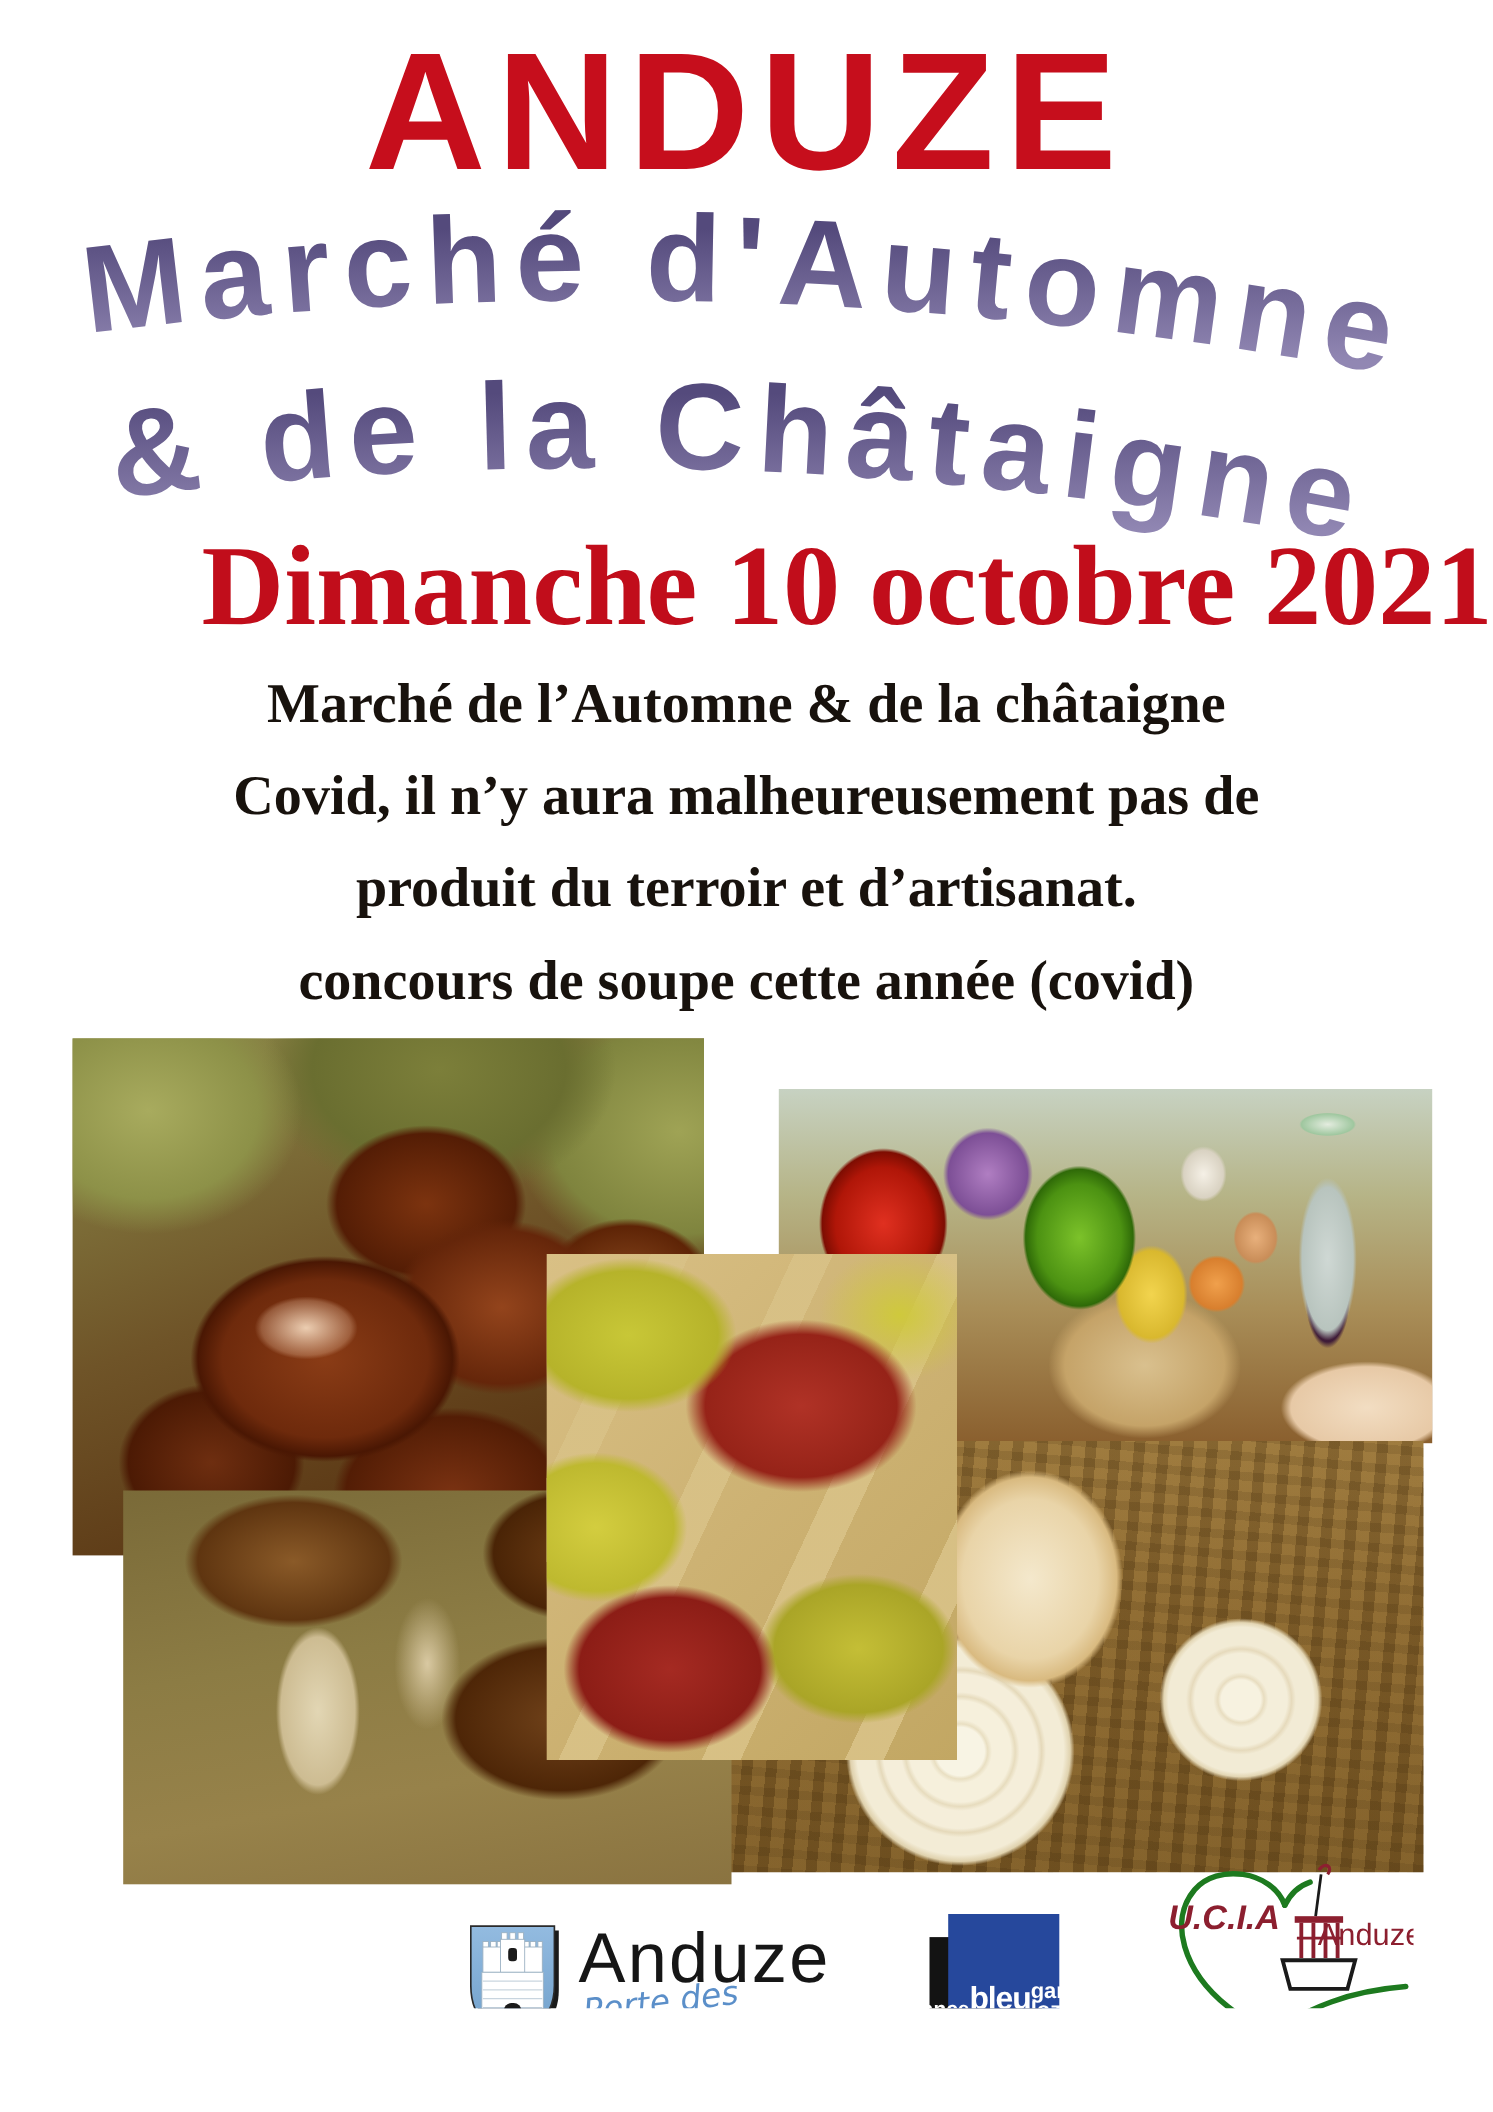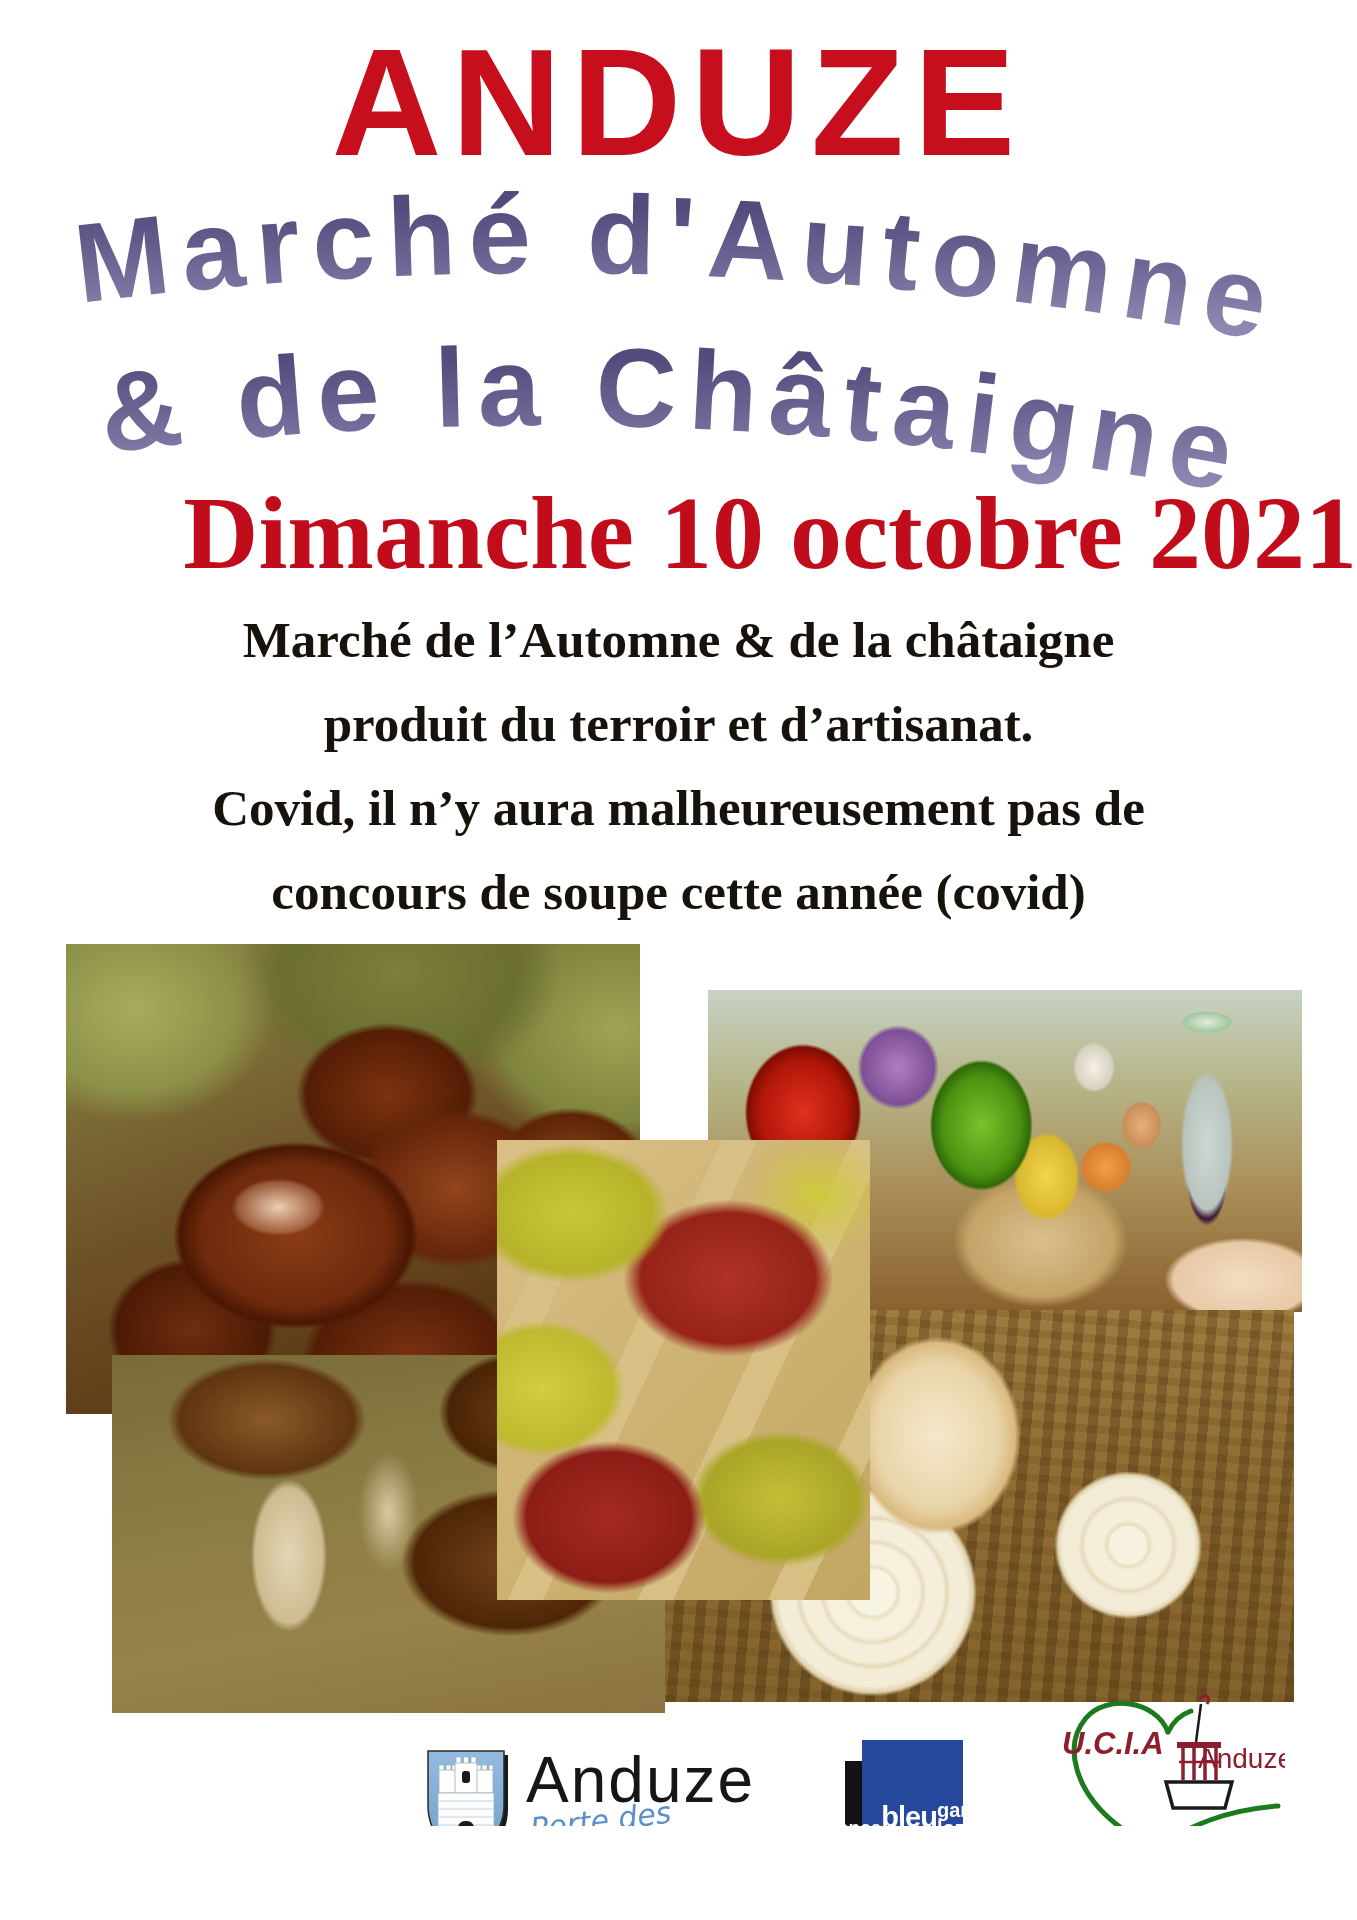--- a/index.html
+++ b/index.html
@@ -169,22 +169,22 @@
     </text>
     <text font-size="112" font-weight="bold" font-family="Liberation Sans, sans-serif" fill="url(#purpleGrad2)">
       <textPath href="#arc2" textLength="1125" lengthAdjust="spacing">&amp; de la Châtaigne</textPath>
     </text>
   </svg>
 
   <div class="date-line">Dimanche 10 octobre 2021</div>
 
   <div class="body-text">
     <div>Marché de l’Automne &amp; de la châtaigne</div>
+    <div>Covid, il n’y aura malheureusement pas de</div>
     <div>produit du terroir et d’artisanat.</div>
-    <div>Covid, il n’y aura malheureusement pas de</div>
     <div>concours de soupe cette année (covid)</div>
   </div>
 
   <div class="photo photo-chestnuts" title="Chestnuts and spiky green chestnut burrs"></div>
   <div class="photo photo-vegetables" title="Autumn basket with red and green peppers, purple onion, garlic, eggs, jar of beans and butternut squash"></div>
   <div class="photo photo-onions" title="Sweet onions, one cut in half, in a wicker basket"></div>
   <div class="photo photo-mushrooms" title="Fresh porcini mushrooms"></div>
   <div class="photo photo-apples" title="Crates of yellow and red apples"></div>
 
 

